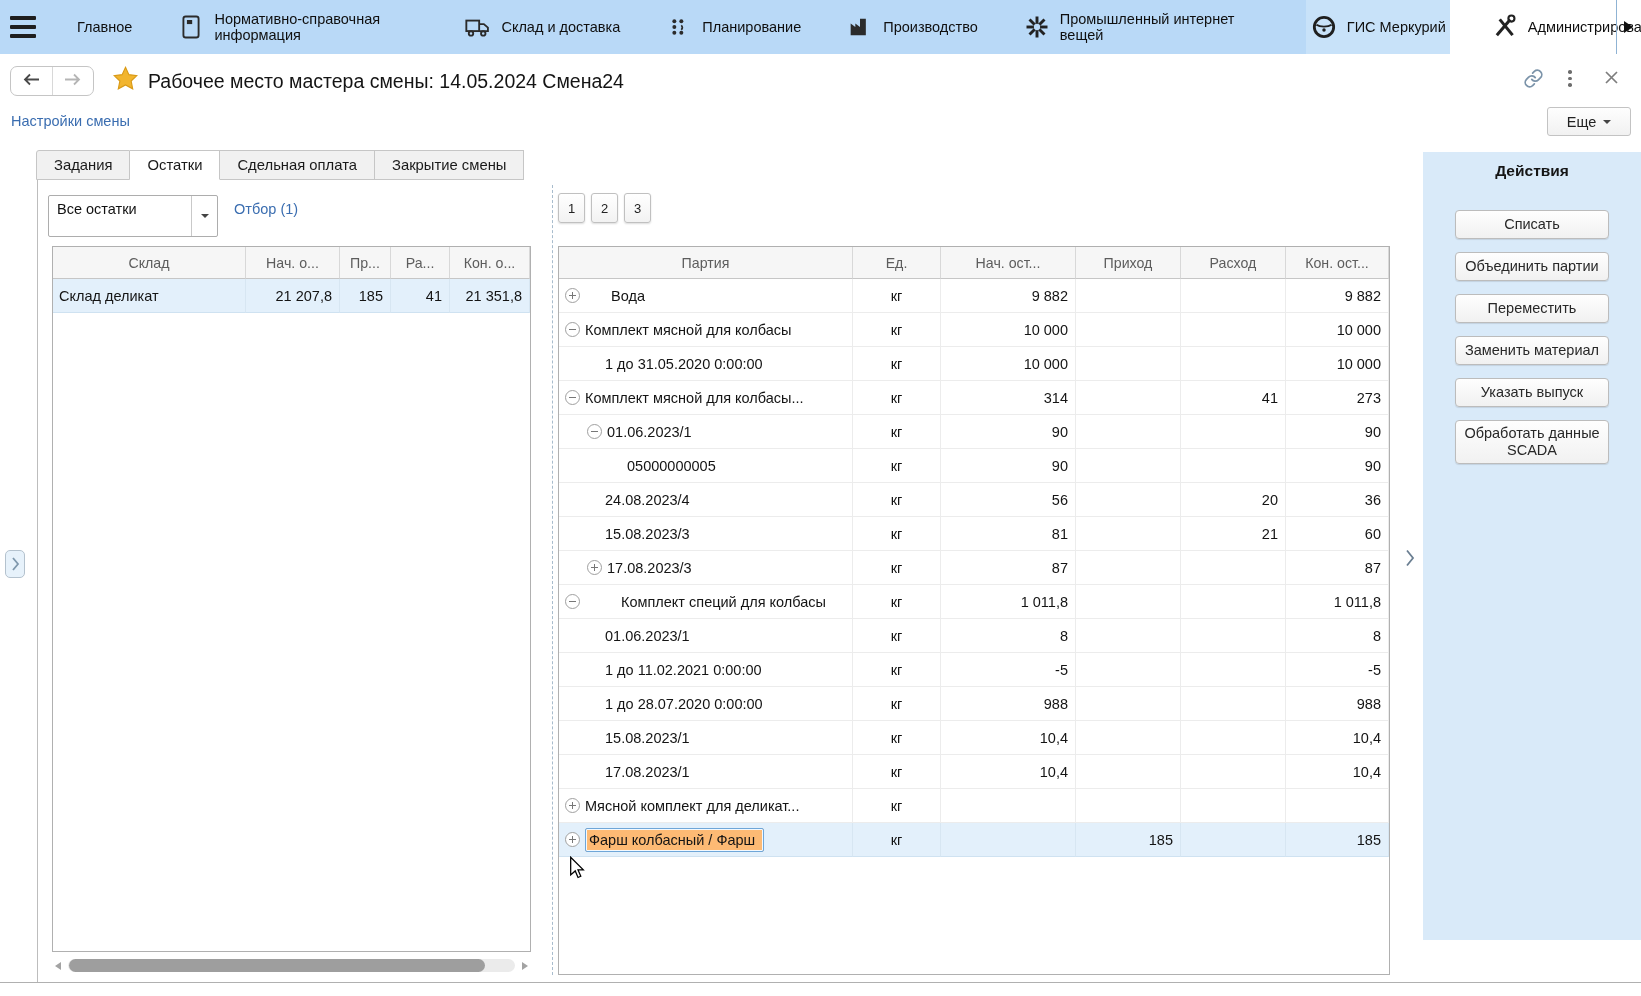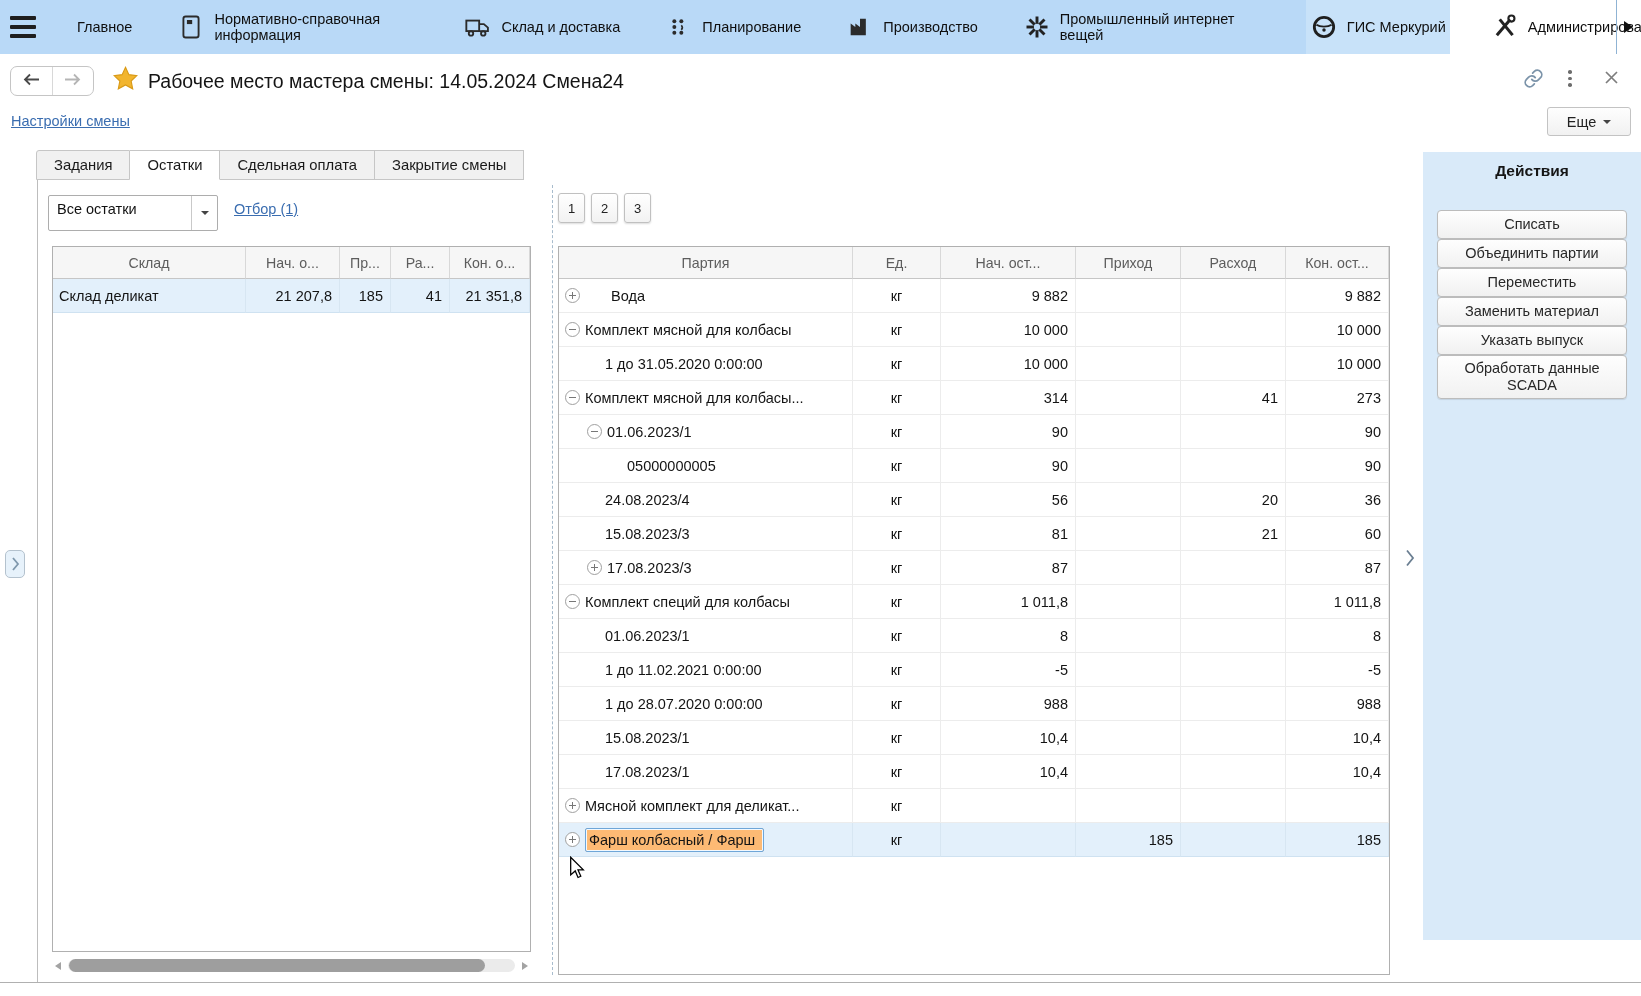--- a/index.html
+++ b/index.html
@@ -30,41 +30,41 @@
   .star{position:absolute;left:112px;top:11px;width:27px;height:27px;cursor:pointer;}
   .pagetitle{position:absolute;left:148px;top:12px;font-size:19.5px;line-height:30px;color:#141414;}
   .tb-ic{position:absolute;top:14px;cursor:pointer;}
   .tb-link{left:1523px;}
   .kebab{left:1568px;top:16px;width:4px;}
   .kebab div{width:3.6px;height:3.6px;border-radius:50%;background:#6d6d6d;margin:0 0 3px 0;}
   .tb-close{left:1604px;top:16px;}
 
   
   .subheader{position:absolute;left:0;top:102px;width:1641px;height:48px;background:#fff;}
-  a.plainlink{color:#3a6db0;text-decoration:underline;font-size:14.5px;cursor:pointer;}
+  a.plainlink{color:#3a6db0;font-size:14.5px;cursor:pointer;}
   .settings-link{position:absolute;left:11px;top:11px;}
   .more-btn{position:absolute;left:1547px;top:5px;width:84px;height:29px;box-sizing:border-box;
     background:linear-gradient(#fefefe,#f1f1f1);border:1px solid #c3c3c3;border-radius:3px;
     font-size:14.5px;color:#222;display:flex;align-items:center;justify-content:center;gap:7px;cursor:pointer;}
   .caret{width:0;height:0;border-top:4.5px solid #444;border-left:4px solid transparent;border-right:4px solid transparent;}
 
   
   .tabs{position:absolute;left:36px;top:150px;height:30px;display:flex;}
   .tab{padding:0 17px;line-height:28px;font-size:14.8px;background:#f1f1f1;
     border:1px solid #c6c6c6;border-left-width:0;color:#1a1a1a;cursor:pointer;box-sizing:border-box;height:30px;}
   .tab:first-child{border-left-width:1px;border-top-left-radius:3px;}
   .tab.active{background:#fff;border-bottom-color:#fff;font-weight:normal;}
 
   
   .content-left-border{position:absolute;left:37px;top:180px;width:1px;height:802px;background:#bdbdbd;}
   .splitter{position:absolute;left:552px;top:185px;height:790px;width:0;border-left:1px dashed #a8bccd;cursor:col-resize;}
   .bottom-line{position:absolute;left:0;top:982px;width:1641px;height:1px;background:#b0b0b0;}
 
   
-  .combo{position:absolute;left:48px;top:195px;width:170px;height:36px;border:1px solid #adadad;border-radius:2px;
+  .combo{position:absolute;left:48px;top:195px;width:170px;height:42px;border:1px solid #adadad;border-radius:2px;
     background:#fff;display:flex;box-sizing:border-box;cursor:pointer;}
   .combo-text{flex:1;padding:0 8px;line-height:27px;font-size:14.5px;color:#111;white-space:nowrap;overflow:hidden;}
   .combo-btn{width:25px;border-left:1px solid #c9c9c9;display:flex;align-items:center;justify-content:center;}
   .filter-link{position:absolute;left:234px;top:201px;}
 
   
   .pager{position:absolute;left:558px;top:193px;display:flex;gap:6px;}
   .pager-btn{width:27px;height:30px;display:flex;align-items:center;justify-content:center;
     background:linear-gradient(#fff,#f2f2f2);border:1px solid #c0c0c0;border-radius:3px;
     box-shadow:0 1px 2px rgba(0,0,0,.14);font-size:13px;color:#222;cursor:pointer;box-sizing:border-box;}
@@ -103,21 +103,21 @@
   .hscroll{position:absolute;left:52px;top:957px;width:479px;height:17px;display:flex;align-items:center;}
   .hs-arrow{width:12px;height:12px;display:flex;align-items:center;justify-content:center;cursor:pointer;}
   .tri-l{width:0;height:0;border-right:6px solid #a3a3a3;border-top:4.5px solid transparent;border-bottom:4.5px solid transparent;}
   .tri-r{width:0;height:0;border-left:6px solid #a3a3a3;border-top:4.5px solid transparent;border-bottom:4.5px solid transparent;}
   .hs-track{flex:1;height:13px;background:#ebebeb;border-radius:7px;position:relative;margin:0 4px;}
   .hs-thumb{position:absolute;left:1px;top:0;height:13px;width:93%;background:#9e9e9e;border-radius:7px;cursor:pointer;}
 
   
   .actions{position:absolute;left:1423px;top:152px;width:218px;height:788px;background:#d9eaf9;box-sizing:border-box;padding-top:10px;}
   .actions-title{text-align:center;font-size:15.5px;font-weight:bold;color:#161616;margin-bottom:30px;}
-  .act-btn{display:flex;align-items:center;justify-content:center;width:190px;min-height:29px;margin:0 auto 0;
+  .act-btn{display:flex;align-items:center;justify-content:center;width:154px;min-height:29px;margin:0 auto 13px;
     box-sizing:border-box;background:linear-gradient(#fefefe,#f1f1f1);border:1px solid #bcbcbc;border-radius:4px;
     box-shadow:0 1px 1px rgba(0,0,0,.1);font-size:14.5px;color:#282828;text-align:center;cursor:pointer;padding:4px 8px;line-height:17px;}
 
   
   .panel-handle{position:absolute;left:5px;top:550px;width:20px;height:28px;background:#e7f2fb;
     border:1px solid #b4c2ce;border-radius:5px;display:flex;align-items:center;justify-content:center;cursor:pointer;box-sizing:border-box;}
   .right-handle{position:absolute;left:1402px;top:546px;width:16px;height:24px;display:flex;align-items:center;justify-content:center;cursor:pointer;}
 
   .cursor{position:absolute;left:569px;top:856px;pointer-events:none;}
 </style>
@@ -434,21 +434,21 @@
             </span>
             <span>17.08.2023/3</span>
           </div>
           <div class="cell ctr">кг</div>
           <div class="cell num">87</div>
           <div class="cell num"></div>
           <div class="cell num"></div>
           <div class="cell num">87</div>
         </div>
         <div class="trow body-row">
-          <div class="cell namecell" style="padding-left: 6px;">
+          <div class="cell namecell" style="padding-left: 6px; gap: 36px;">
             <span class="exp">
               <i class="h"></i>
             </span>
             <span>Комплект специй для колбасы</span>
           </div>
           <div class="cell ctr">кг</div>
           <div class="cell num">1 011,8</div>
           <div class="cell num"></div>
           <div class="cell num"></div>
           <div class="cell num">1 011,8</div>

